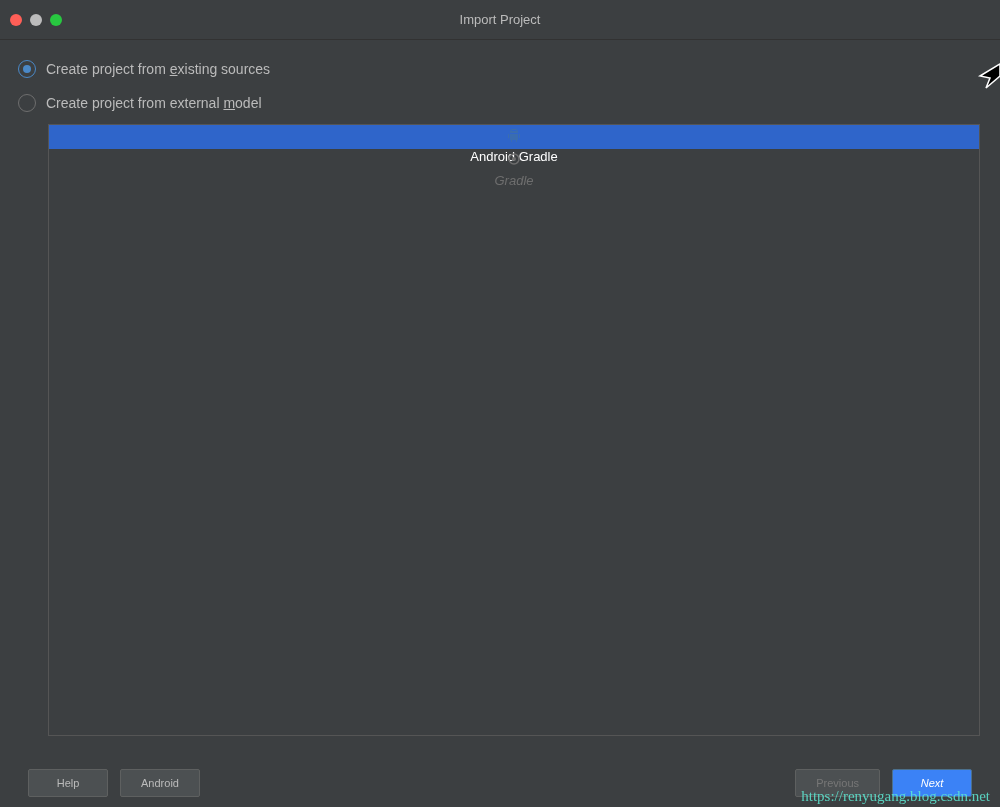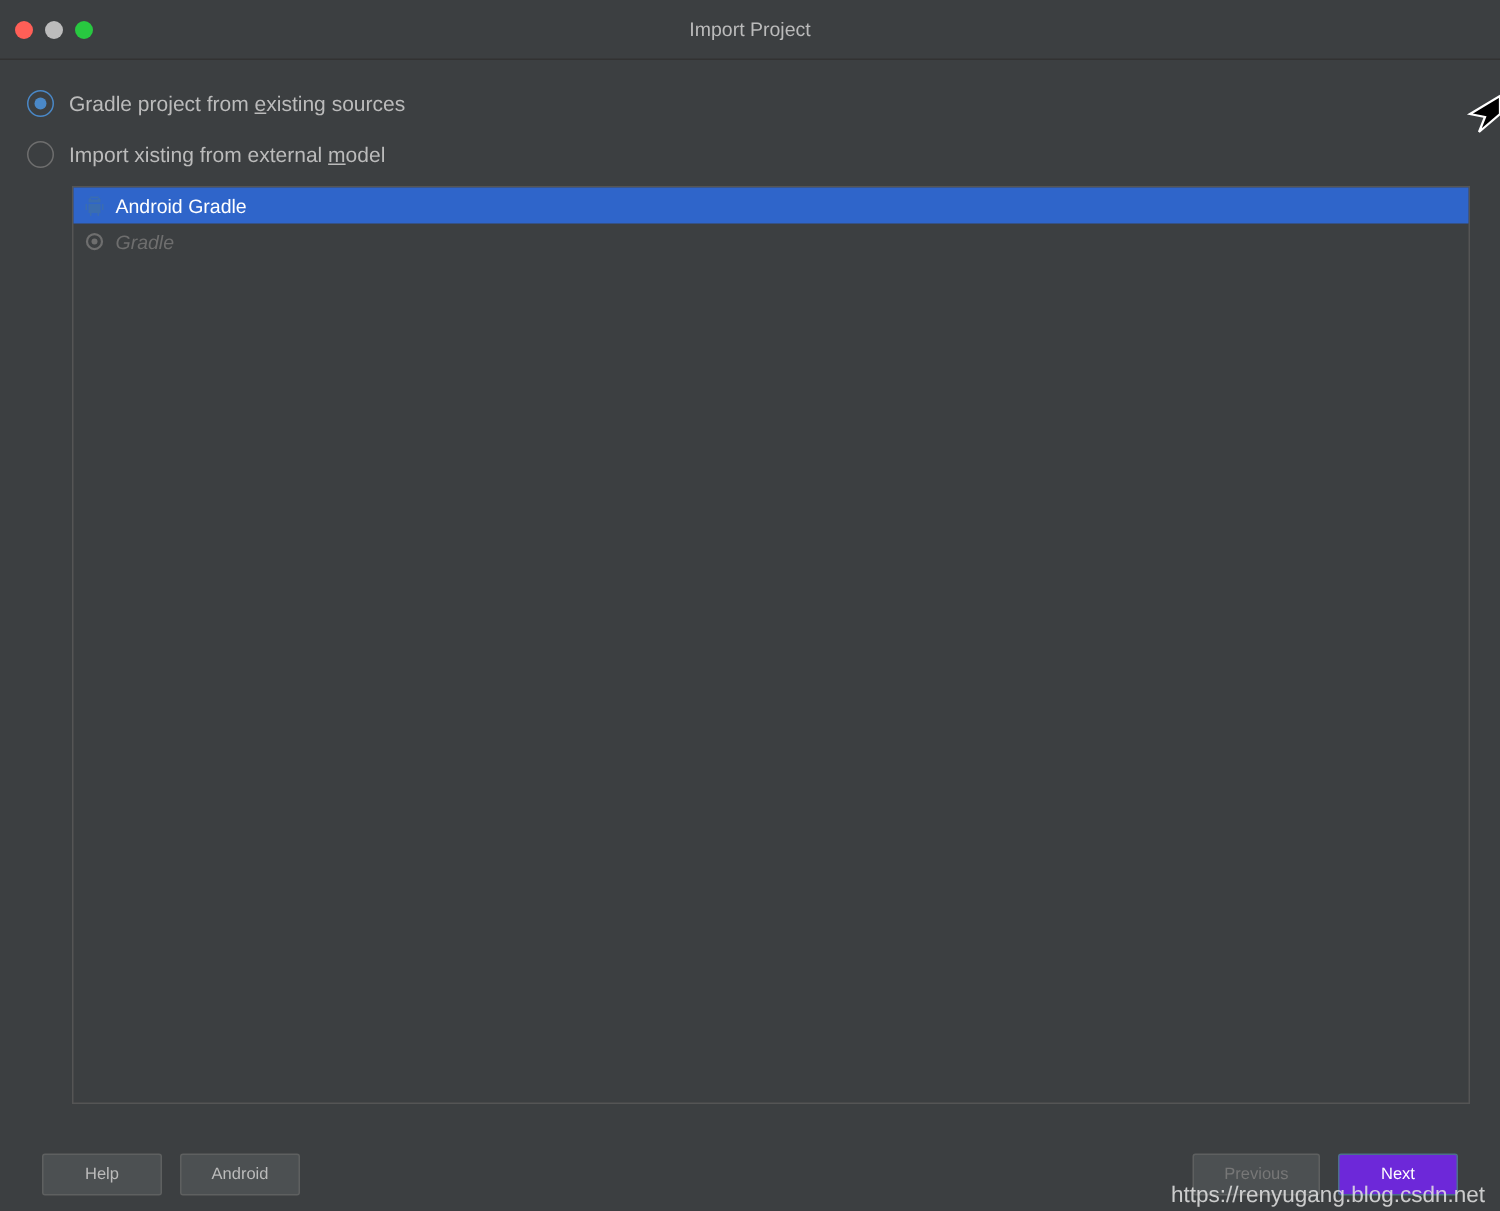--- a/index.html
+++ b/index.html
@@ -104,20 +104,21 @@
       height: 612px;
       width: 932px;
     }
     
     .list-item {
       display: flex;
       align-items: center;
       padding: 2px 6px;
       height: 24px;
       gap: 6px;
+      flex-direction: column;
     }
     
     .list-item.selected {
       background: #2f65ca;
       color: #ffffff;
     }
     
     .list-item.disabled {
       color: #6e6e6e;
       font-style: italic;
@@ -155,43 +156,45 @@
       font-size: 11px;
       cursor: pointer;
       border-radius: 2px;
       display: flex;
       align-items: center;
       justify-content: center;
       min-width: 80px;
     }
     
     .btn.primary {
-      background: #6d28d9;
+      background: #3b82f6;
       border-color: #4c708c;
       color: #ffffff;
+      font-style: italic;
     }
     
     .btn.disabled {
       color: #777777;
       cursor: not-allowed;
       text-align: right;
     }
     
     .spacer {
       flex: 1;
     }
     
     .watermark {
       position: absolute;
       bottom: 2px;
       right: 10px;
-      color: #e5e5e5;
+      color: #5eead4;
       font-size: 15px;
       opacity: 0.85;
       pointer-events: none;
+      font-family: Liberation Serif, serif;
     }
     
     .cursor-arrow {
       position: absolute;
       right: 0;
       top: 60px;
       pointer-events: none;
     }
   </style>
 </head>
@@ -206,28 +209,28 @@
   <div class="window-title">Import Project</div>
 </div>
 
 <div class="content">
 
   <div class="radio-option">
     <div class="radio-circle selected">
       <div class="radio-dot"></div>
     </div>
     <span class="radio-label">
-      <span>Gradle project from </span><span class="underline-char">e</span><span>xisting sources</span>
+      <span>Create project from </span><span class="underline-char">e</span><span>xisting sources</span>
     </span>
   </div>
 
   <div class="radio-option">
     <div class="radio-circle"></div>
     <span class="radio-label">
-      <span>Import xisting from external </span><span class="underline-char">m</span><span>odel</span>
+      <span>Create project from external </span><span class="underline-char">m</span><span>odel</span>
     </span>
   </div>
 
   <div class="model-list">
     <div class="list-item selected">
       <span class="item-icon">
         <svg width="16" height="16" viewBox="0 0 16 16">
           <path fill="#3a6db0" d="M5 2 L6 4 L10 4 L11 2 M4 4 Q4 3 5 3 L11 3 Q12 3 12 4 L12 6 L4 6 Z M4 7 L12 7 L12 13 L4 13 Z M2 7 L3 7 L3 11 L2 11 Z M13 7 L14 7 L14 11 L13 11 Z M5 13 L6 13 L6 15 L5 15 Z M10 13 L11 13 L11 15 L10 15 Z"></path>
         </svg>
       </span>

